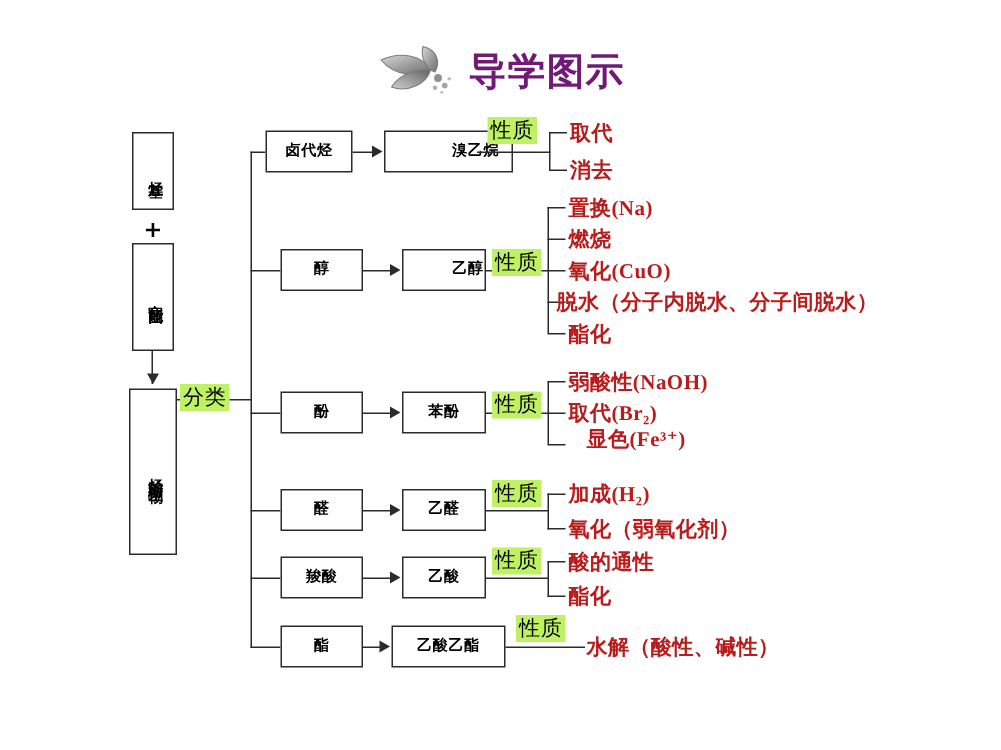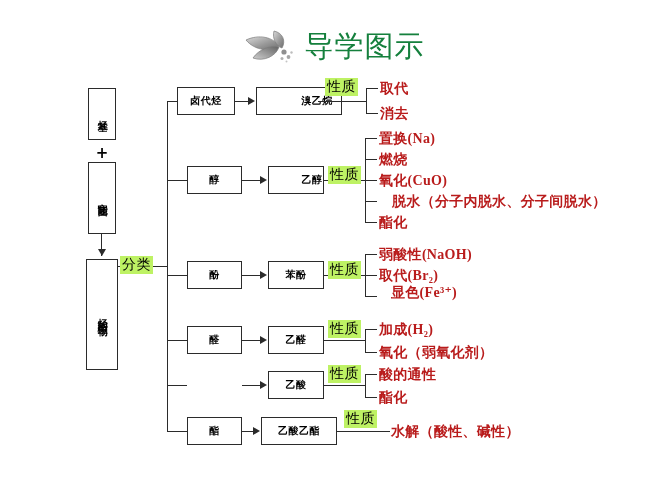--- a/index.html
+++ b/index.html
@@ -28,24 +28,24 @@
     align-items: center;
     justify-content: center;
   }
   #title-ornament {
     width: 56px;
     height: 40px;
     margin-right: 6px;
     flex: none;
   }
   #title-text {
-    font-size: 29px;
-    font-weight: normal;
+    font-size: 25px;
+    font-weight: bold;
     letter-spacing: 1px;
-    color: #15803d;
+    color: #701a75;
     font-family: "DejaVu Sans", "Liberation Sans", sans-serif;
   }
 
   
   .node {
     position: absolute;
     box-sizing: border-box;
     border: 1.4px solid #2b2b2b;
     background: #ffffff;
     display: flex;
@@ -196,21 +196,21 @@
   <div class="prop-item" style="left:379px; top:151px;">
     <span>燃烧</span><span class="latin"></span>
   </div>
 
   <div class="line hline" style="left:365px; top:180px; width:12px;"></div>
   <div class="prop-item" style="left:379px; top:172px;">
     <span>氧化</span><span class="latin">(CuO)</span>
   </div>
 
   <div class="line hline" style="left:365px; top:201px; width:12px;"></div>
-  <div class="prop-item" style="left:392px; top:193px;">
+  <div class="prop-item" style="left:371px; top:193px;">
     <span>脱水（分子内脱水、分子间脱水）</span><span class="latin"></span>
   </div>
 
   <div class="line hline" style="left:365px; top:222px; width:12px;"></div>
   <div class="prop-item" style="left:379px; top:214px;">
     <span>酯化</span><span class="latin"></span>
   </div>
 
   <div class="line hline" style="left:167px; top:275px; width:20px;"></div>
   <div class="node" style="left:187px; top:261px; width:55px; height:28px;">酚</div>
@@ -249,20 +249,21 @@
   <div class="prop-item" style="left:379px; top:321px;">
     <span>加成</span><span class="latin">(H₂)</span>
   </div>
 
   <div class="line hline" style="left:365px; top:352px; width:12px;"></div>
   <div class="prop-item" style="left:379px; top:344px;">
     <span>氧化（弱氧化剂）</span><span class="latin"></span>
   </div>
 
   <div class="line hline" style="left:167px; top:385px; width:20px;"></div>
+  <div class="node" style="left:187px; top:371px; width:55px; height:28px;">羧酸</div>
   <div class="line hline" style="left:242px; top:385px; width:19px;"></div>
   <div class="arrow-head arrow-right" style="left:260px; top:380.5px;"></div>
   <div class="node" style="left:268px; top:371px; width:56px; height:28px;">乙酸</div>
   <div class="line hline" style="left:324px; top:385px; width:42px;"></div>
   <div class="edge-label" style="left:328px; top:365px;">性质</div>
   <div class="line vline" style="left:365px; top:374px; height:24px;"></div>
 
   <div class="line hline" style="left:365px; top:374px; width:12px;"></div>
   <div class="prop-item" style="left:379px; top:366px;">
     <span>酸的通性</span><span class="latin"></span>

